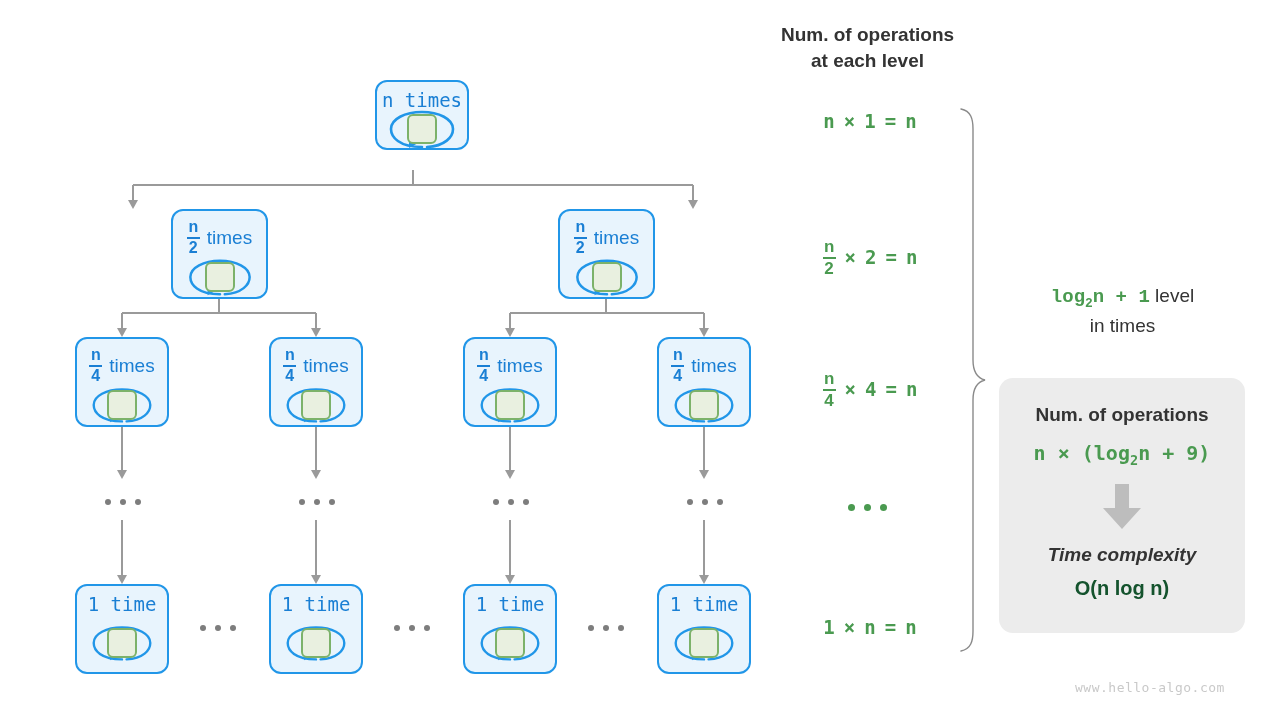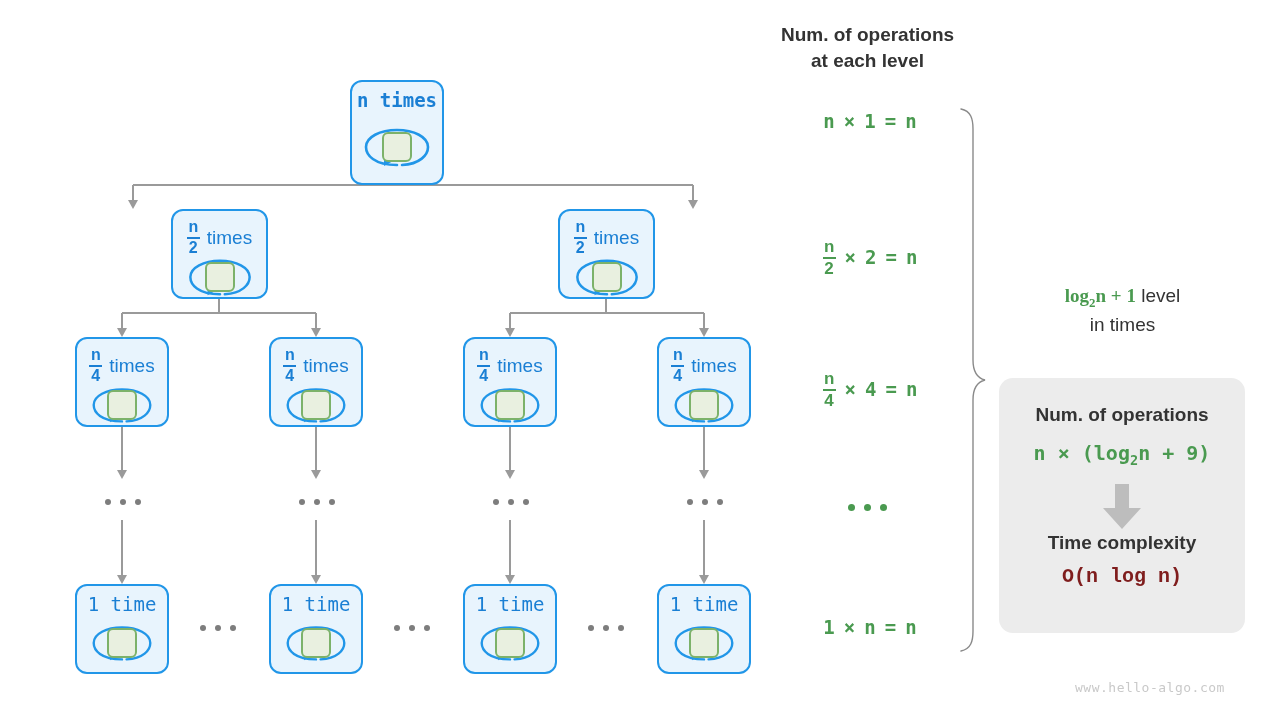--- a/index.html
+++ b/index.html
@@ -117,21 +117,21 @@
   
   .levels-note{
     position:absolute;
     text-align:center;
     font-size:19px;
     color:#333333;
     line-height:1.4;
   }
   .levels-note .gr{
     color:#4a9a50;
-    font-family:Liberation Serif, serif;
+    font-family:Liberation Mono, monospace;
     font-weight:bold;
     margin-top:28px;
   }
   sub{font-size:0.68em;}
 
   
   .panel{
     position:absolute;
     background:#ececec;
     border-radius:14px;
@@ -146,22 +146,22 @@
     text-align:center;
   }
   .panel .pgreen{
     color:#4a9a50;
     font-family:"DejaVu Sans Mono", monospace;
     font-weight:bold;
     font-size:20px;
     text-align:center;
   }
   .panel .pblue{
-    color:#7f1d1d;
-    font-family:Liberation Mono, monospace;
+    color:#14532d;
+    font-family:Liberation Sans, sans-serif;
     font-weight:bold;
     font-size:20px;
     text-align:left;
   }
   .blockarrow{width:42px;height:46px;}
 
   .watermark{
     position:absolute;
     font-family:"DejaVu Sans Mono", monospace;
     font-size:13px;
@@ -198,21 +198,21 @@
       <polygon points="316,479 311,470 321,470"></polygon>
       <polygon points="510,479 505,470 515,470"></polygon>
       <polygon points="704,479 699,470 709,470"></polygon>
       <polygon points="122,584 117,575 127,575"></polygon>
       <polygon points="316,584 311,575 321,575"></polygon>
       <polygon points="510,584 505,575 515,575"></polygon>
       <polygon points="704,584 699,575 709,575"></polygon>
     </g>
   </svg>
 
-  <div class="node" style="left:350px;top:80px;width:94px;height:105px;font-weight:bold;">
+  <div class="node" style="left:375px;top:80px;width:94px;height:70px;">
     <div class="label" style="margin-top:9px;">
       <span class="mono"><span>n</span>&nbsp;<span>times</span></span>
     </div>
     <div class="loopwrap">
       <svg class="loop-svg" width="74" height="46" viewBox="0 0 74 46">
         <path d="M37,41 C14,41 6,31 6,23 C6,13 20,6 37,6 C54,6 68,13 68,23 C68,31 60,40 42,41" fill="none" stroke="#2196e8" stroke-width="2.6" stroke-linecap="round"></path>
         <polygon points="24,29 24,42 35,36" fill="#2196e8"></polygon>
       </svg>
       <div class="inner-sq"></div>
     </div>
@@ -491,19 +491,19 @@
   </div>
 
   <div class="panel" style="left:999px;top:378px;width:246px;height:255px;">
     <div class="ph" style="margin-top:26px;">Num. of operations</div>
     <div class="pgreen" style="margin-top:15px;">
       <span>n × (log</span><sub>2</sub><span>n + 9)</span>
     </div>
     <svg class="blockarrow" style="margin-top:16px;" viewBox="0 0 42 46">
       <polygon points="14,0 28,0 28,24 40,24 21,45 2,24 14,24" fill="#bdbdbd"></polygon>
     </svg>
-    <div class="ph" style="margin-top:2px;">Time complexity</div>
+    <div class="ph" style="margin-top:14px;font-style:italic;">Time complexity</div>
     <div class="pblue" style="margin-top:11px;">O(n log n)</div>
   </div>
 
   <div class="watermark" style="left:1075px;top:680px;">www.hello-algo.com</div>
 
 </div>
 
 </body></html>

